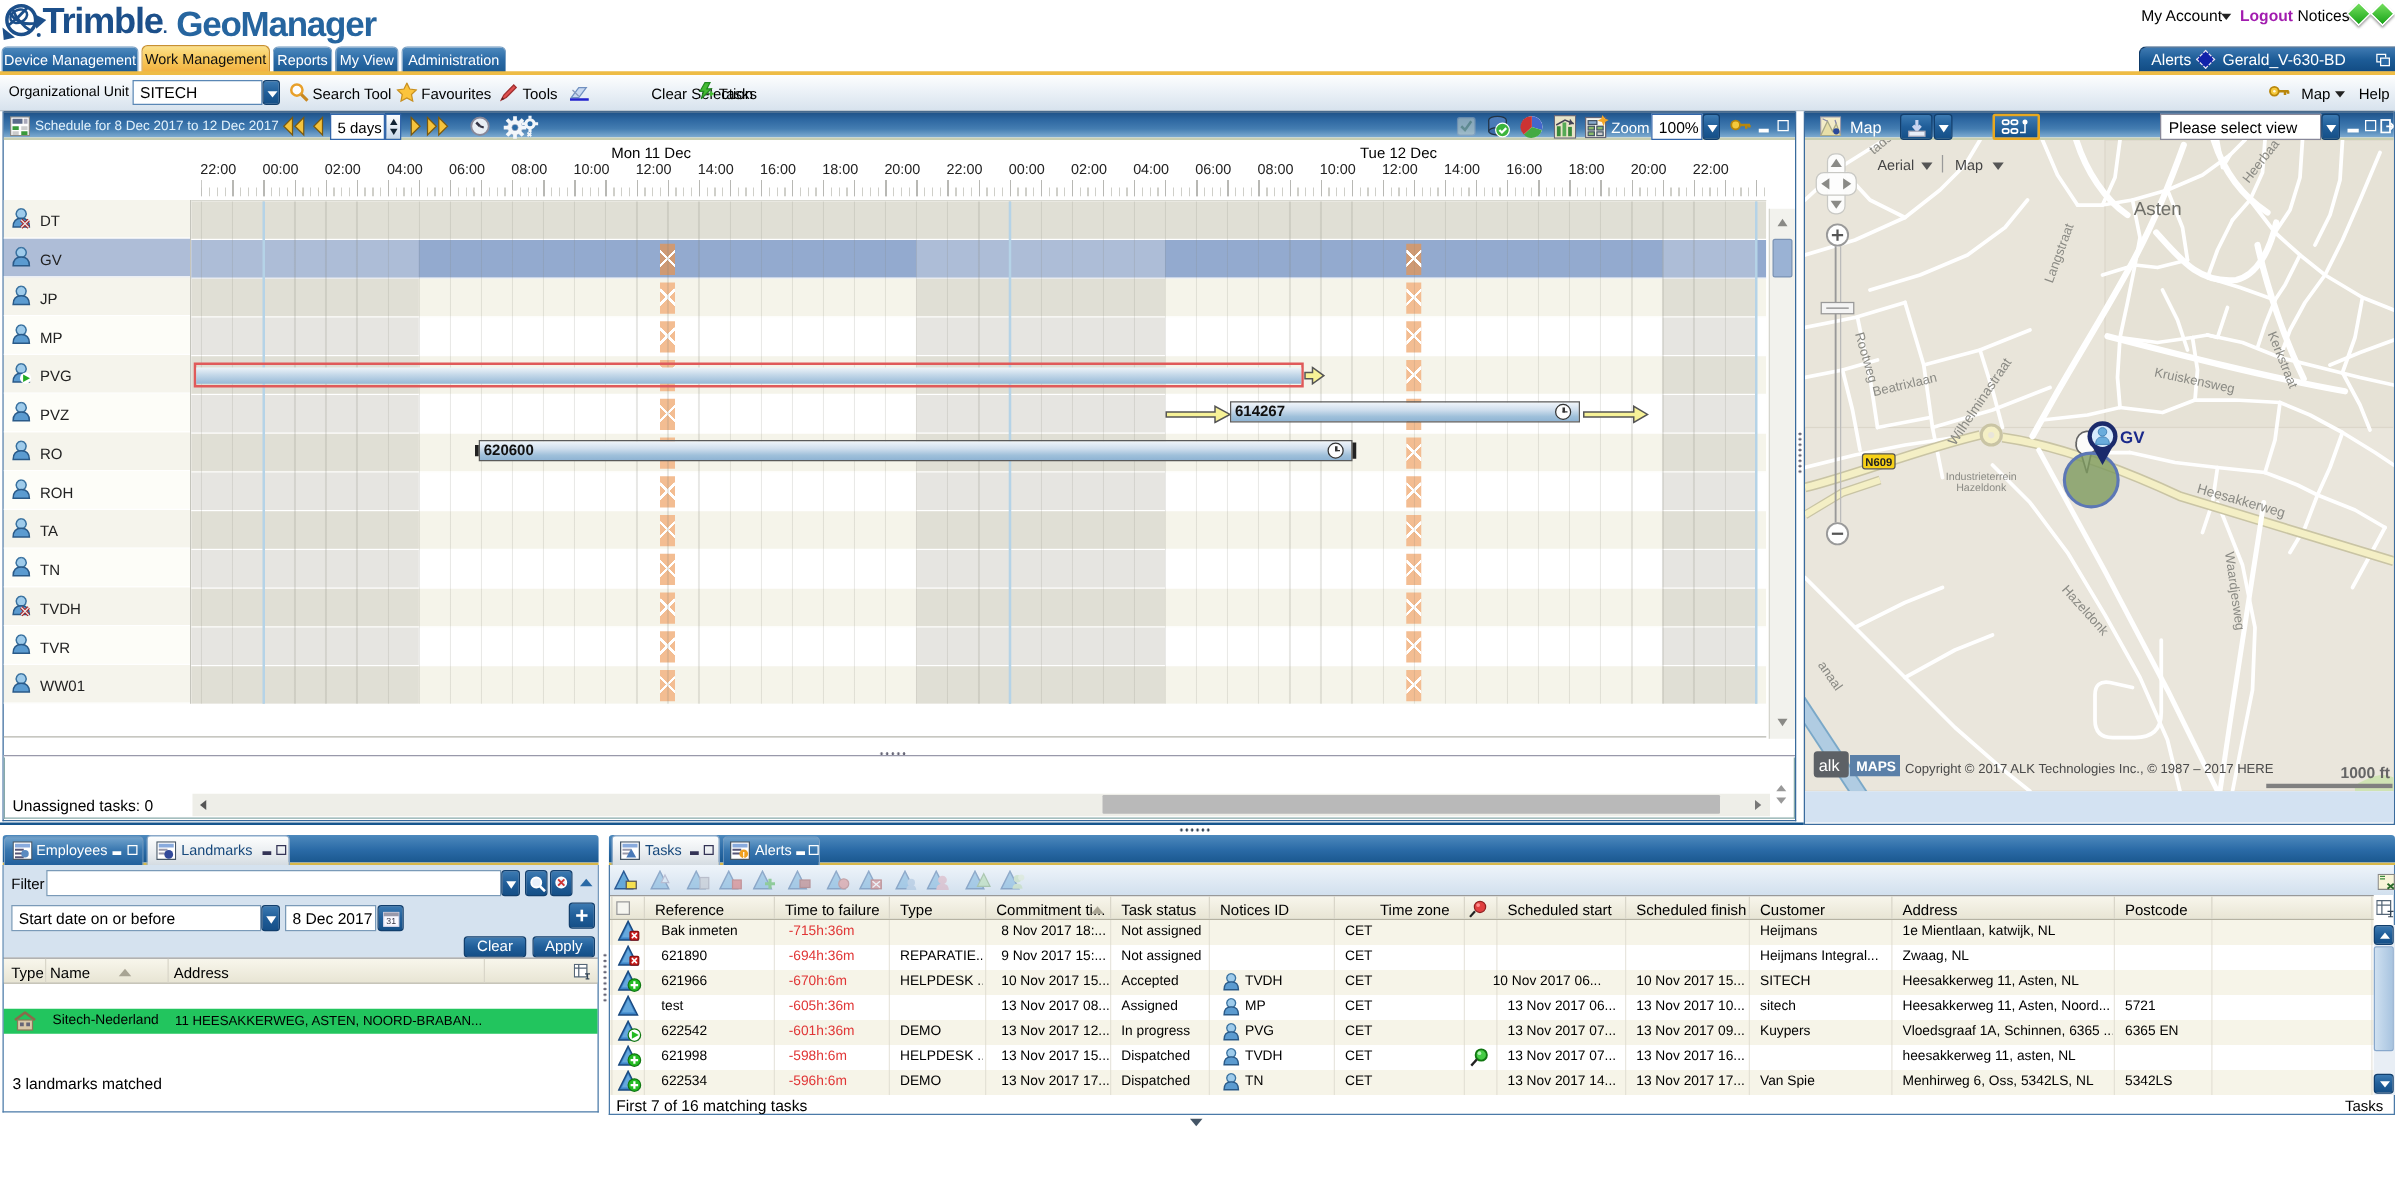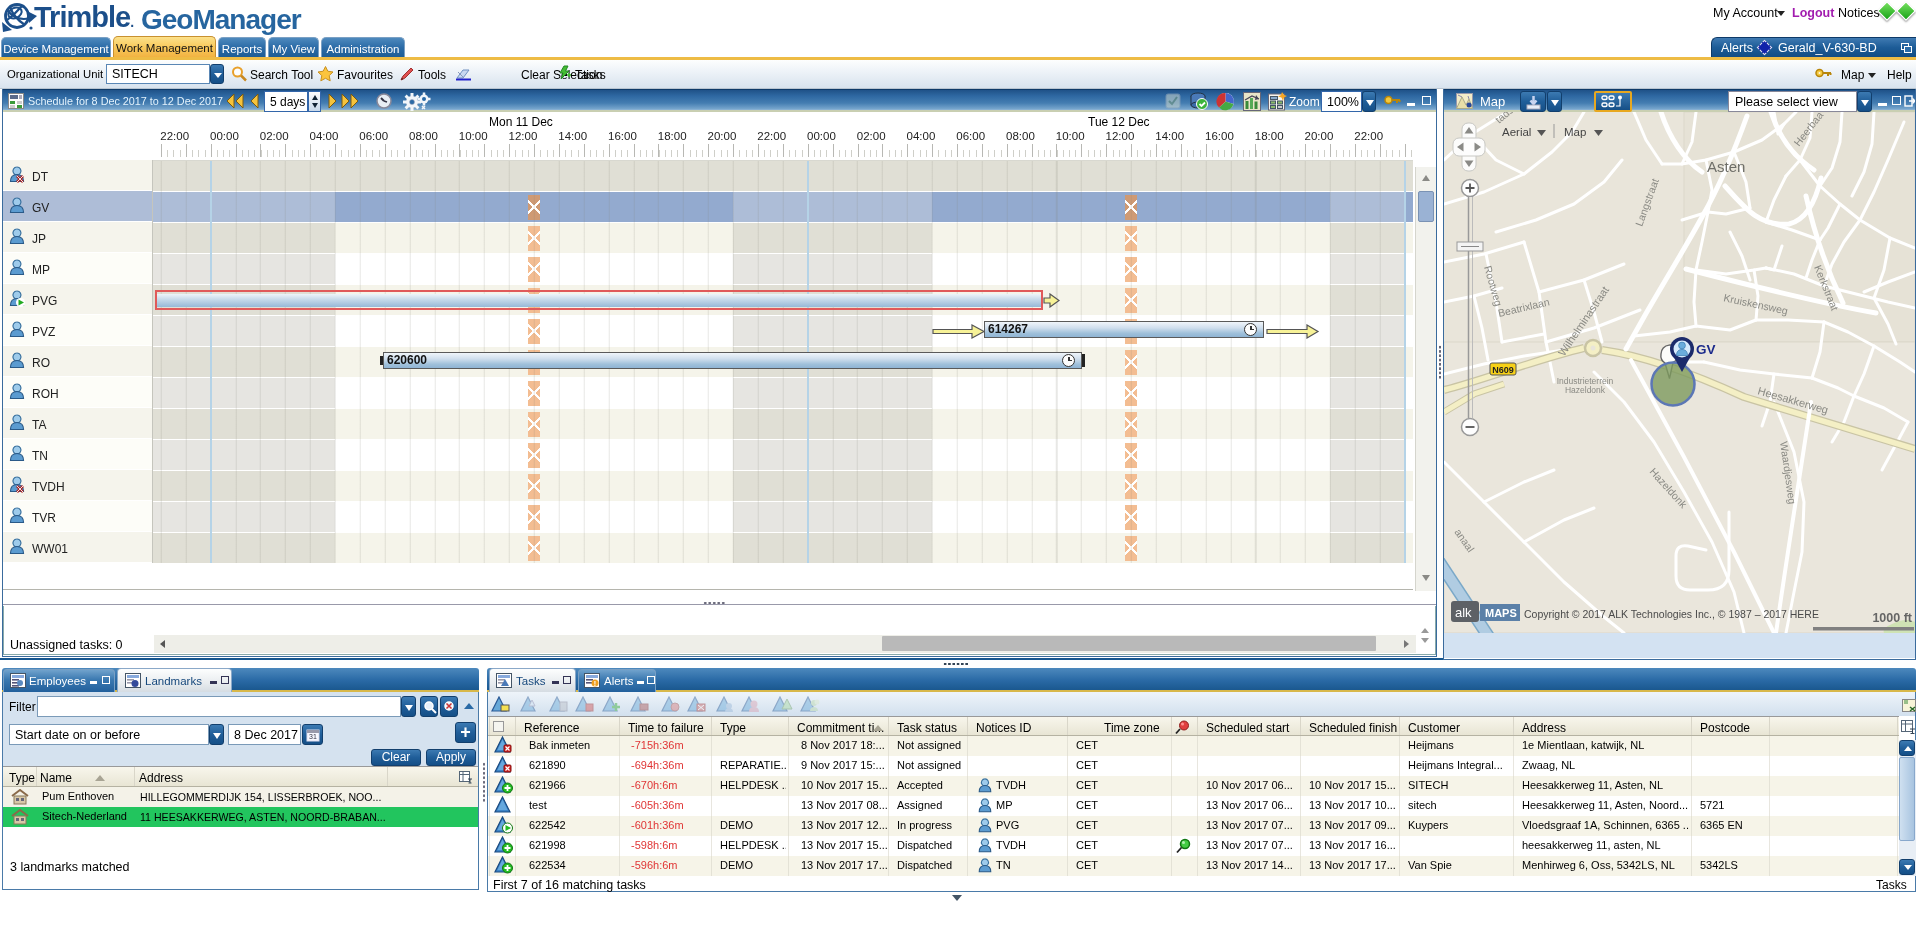--- a/index.html
+++ b/index.html
@@ -784,30 +784,20 @@
       <span class="abs vline" style="left:131px;"></span>
       <span class="abs vline" style="left:384px;"></span>
       <svg class="abs" style="left:456px;top:4px;" width="13" height="13" viewBox="0 0 13 13">
             <rect x="0.5" y="0.5" width="10" height="10" fill="#fff" stroke="#567"></rect>
             <line x1="0.5" y1="3.5" x2="10.5" y2="3.5" stroke="#567"></line>
             <line x1="4" y1="0.5" x2="4" y2="10.5" stroke="#567"></line>
             <path d="M9,8 l4,0 M11,8 l0,4 M9.5,12 l3,0" stroke="#345" stroke-width="1"></path>
           </svg>
     </div>
 
-    <div class="abs" style="left:0;top:95px;width:475px;height:20px;background:#f4f2e8;">
-      <svg class="abs" style="left:8px;top:2px;" width="18" height="16" viewBox="0 0 18 16">
-            <path d="M1,7 L9,1 L17,7" fill="none" stroke="#8a6a4a" stroke-width="2"></path>
-            <rect x="3" y="7" width="12" height="8" fill="#d8c8a8" stroke="#8a7a5a"></rect>
-            <rect x="5" y="9" width="3" height="3" fill="#667"></rect>
-            <rect x="10" y="9" width="3" height="3" fill="#667"></rect>
-          </svg>
-      <span class="cell" style="left:39px;top:3px;width:92px;">Pum Enthoven</span>
-      <span class="cell" style="left:137px;top:4px;width:250px;font-size:10.6px;">HILLEGOMMERDIJK 154, LISSERBROEK, NOO...</span>
-    </div>
     <div class="abs" style="left:0;top:115px;width:475px;height:20px;background:#22c55e;">
       <svg class="abs" style="left:8px;top:2px;" width="18" height="16" viewBox="0 0 18 16">
             <path d="M1,7 L9,1 L17,7" fill="none" stroke="#8a6a4a" stroke-width="2"></path>
             <rect x="3" y="7" width="12" height="8" fill="#d8c8a8" stroke="#8a7a5a"></rect>
             <rect x="5" y="9" width="3" height="3" fill="#667"></rect>
             <rect x="10" y="9" width="3" height="3" fill="#667"></rect>
           </svg>
       <span class="cell" style="left:39px;top:3px;width:92px;">Sitech-Nederland</span>
       <span class="cell" style="left:137px;top:4px;width:250px;font-size:10.6px;">11 HEESAKKERWEG, ASTEN, NOORD-BRABAN...</span>
     </div>
@@ -1045,21 +1035,21 @@
             <span class="cell red" style="left:143px;top:3px;width:80px;">-670h:6m</span>
             <span class="cell" style="left:232px;top:3px;width:66px;">HELPDESK ...</span>
             <span class="cell" style="left:313px;top:3px;width:86px;">10 Nov 2017 15...</span>
             <span class="cell" style="left:409px;top:3px;width:69px;">Accepted</span>
             <svg class="abs" style="left:489px;top:2px;" width="16" height="16" viewBox="0 0 18 18">
               <path d="M9,1 a4,4 0 1,1 -0.1,0" fill="#9ecbeb" stroke="#39719f" stroke-width="1.2"></path>
               <path d="M2.5,15.5 c0,-5 3,-7 6.5,-7 c3.5,0 6.5,2 6.5,7 Z" fill="#5b9bd0" stroke="#2a5a88" stroke-width="1.2"></path>
             </svg>
             <span class="cell" style="left:508px;top:3px;width:64px;">TVDH</span>
             <span class="cell" style="left:588px;top:3px;width:60px;">CET</span>
-            <span class="cell" style="left:718px;top:3px;width:92px;">10 Nov 2017 06...</span>
+            <span class="cell" style="left:701px;top:3px;width:92px;text-align:right;">10 Nov 2017 06...</span>
             <span class="cell" style="left:821px;top:3px;width:92px;">10 Nov 2017 15...</span>
             <span class="cell" style="left:920px;top:3px;width:100px;">SITECH</span>
             <span class="cell" style="left:1034px;top:3px;width:168px;">Heesakkerweg 11, Asten, NL</span>
             <span class="cell" style="left:1212px;top:3px;width:64px;"></span>
           </div>
           <div class="abs" style="left:0;top:60px;width:1411px;height:20px;background:#ffffff;">
             <span class="abs vline" style="left:1px;opacity:0.6;"></span>
             <span class="abs vline" style="left:27px;opacity:0.6;"></span>
             <span class="abs vline" style="left:131px;opacity:0.6;"></span>
             <span class="abs vline" style="left:223px;opacity:0.6;"></span>

